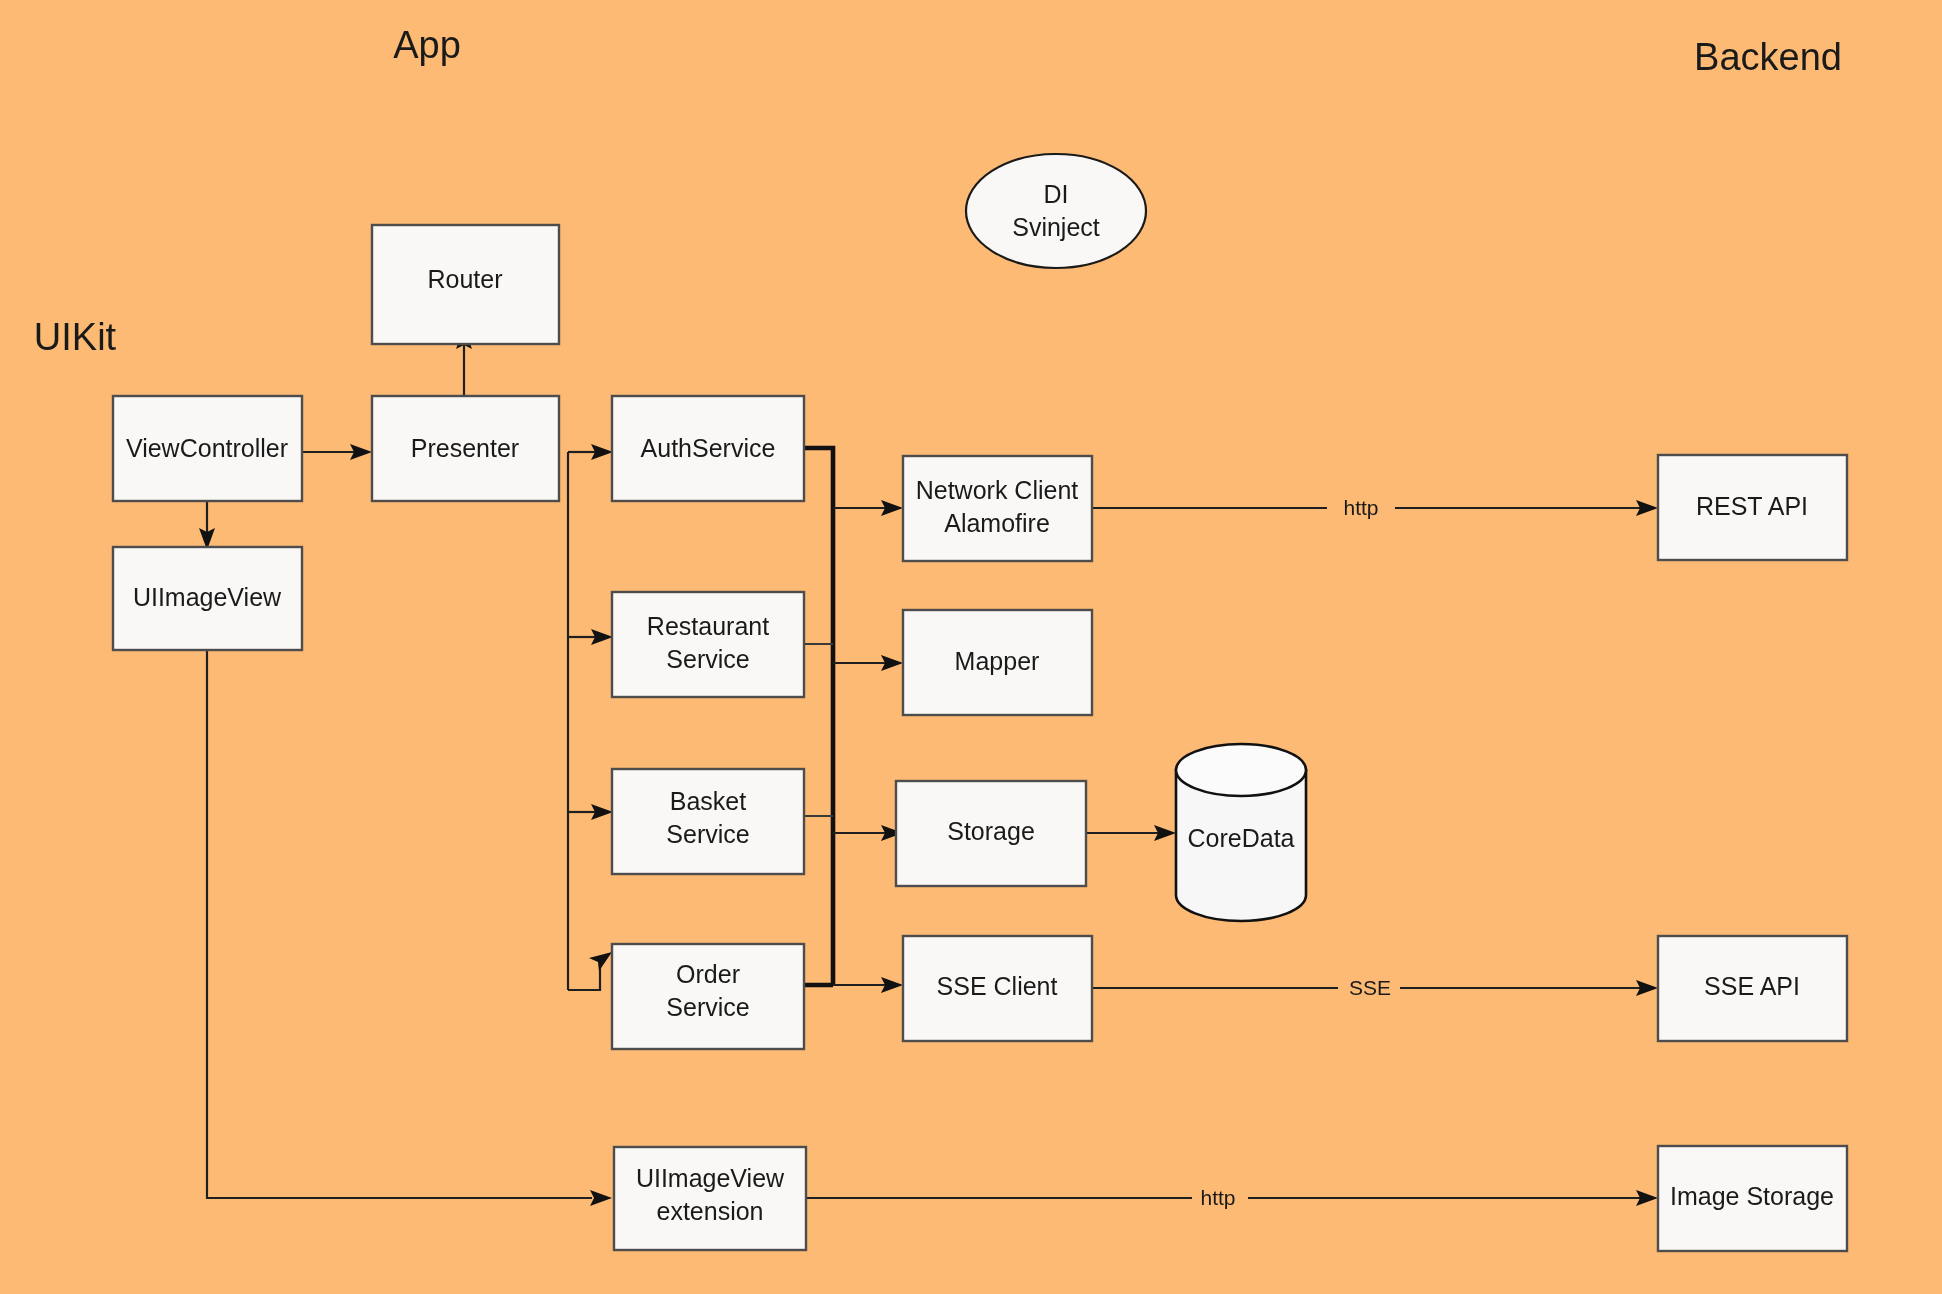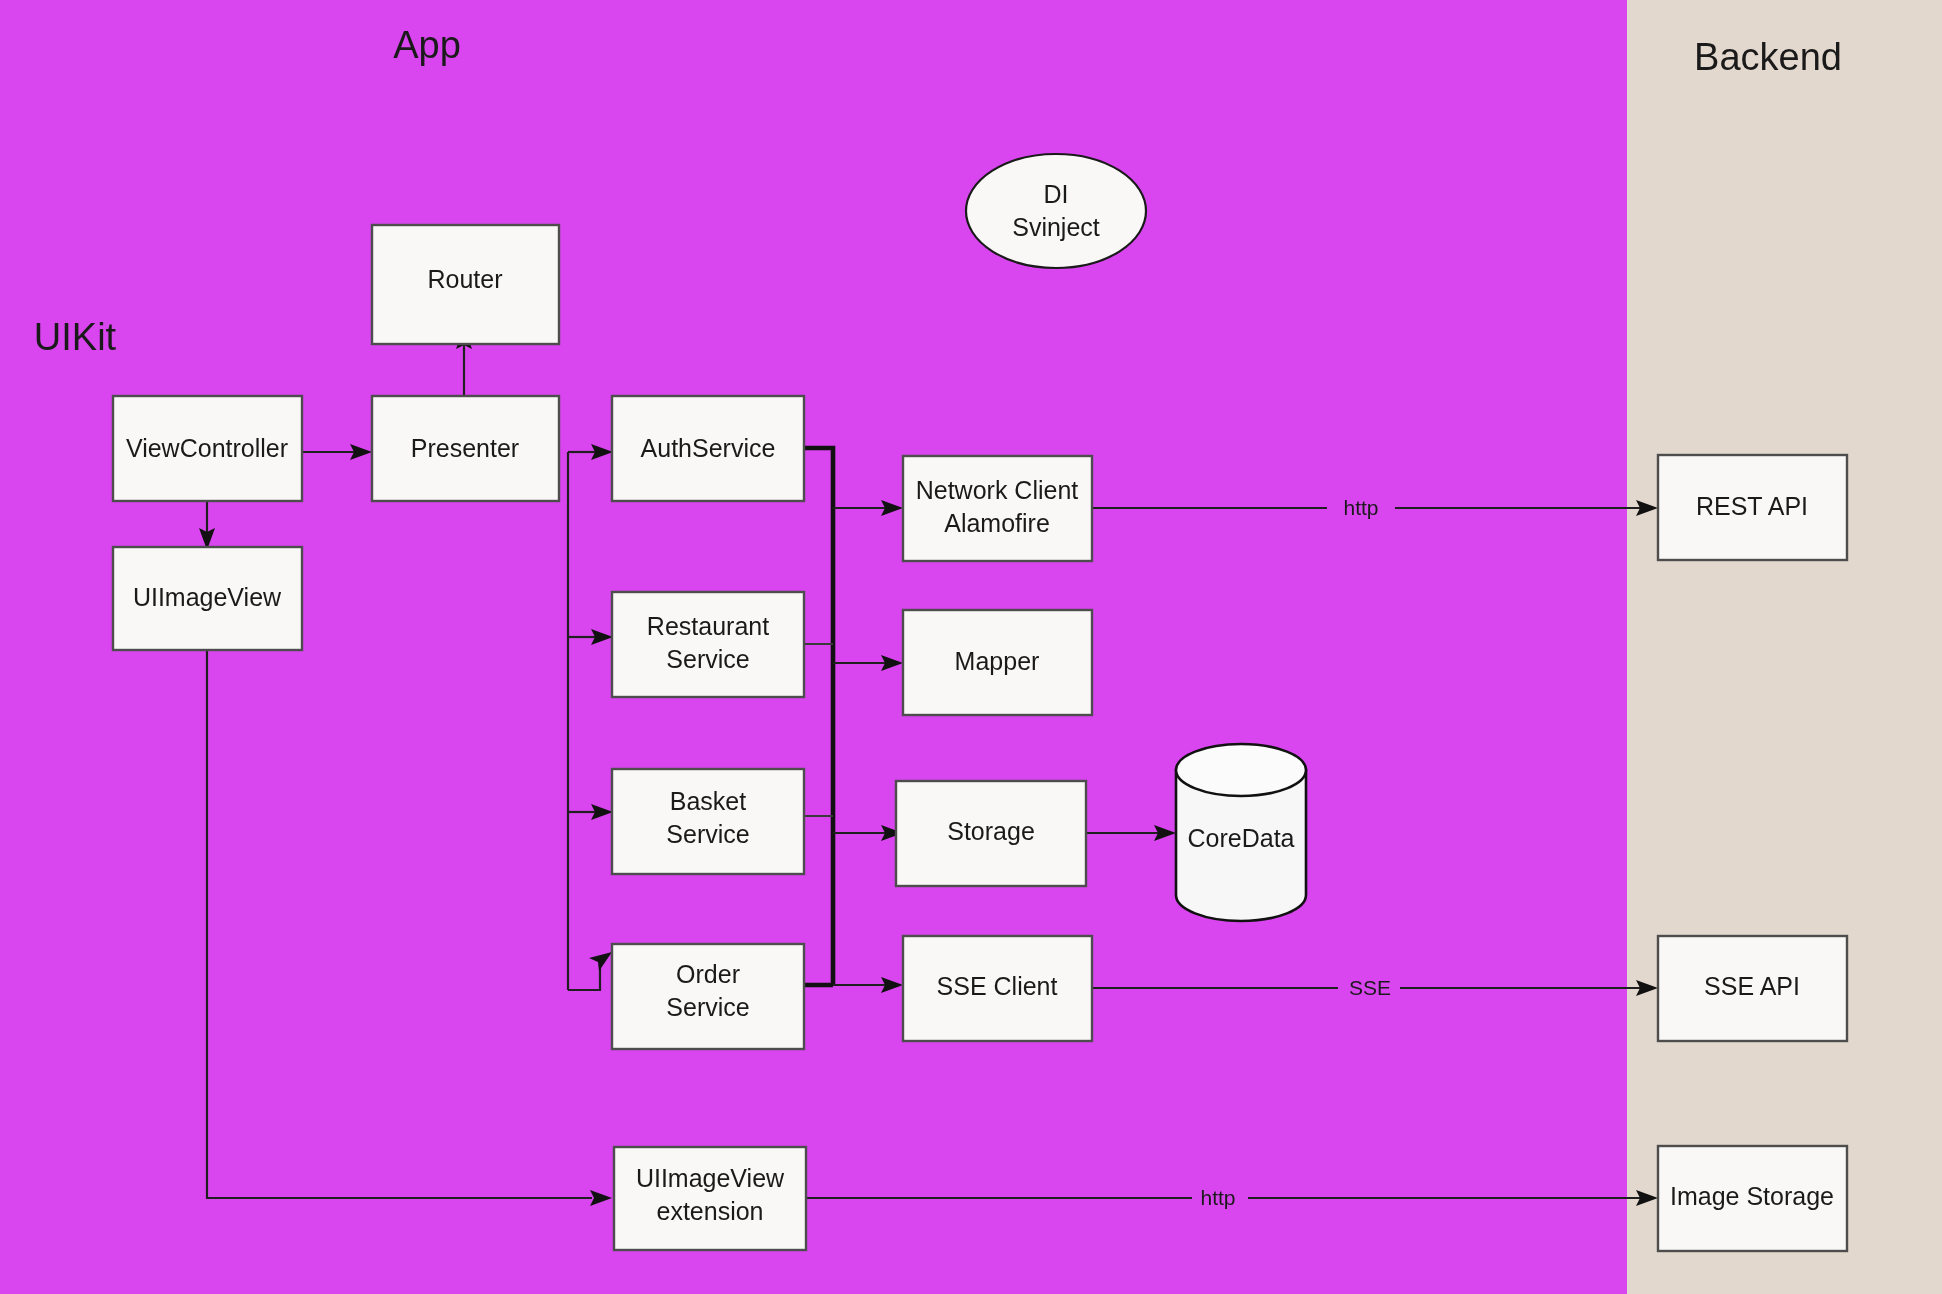--- a/index.html
+++ b/index.html
@@ -8,23 +8,23 @@
     background: #e3d8cd;
   }
   body {
     width: 1942px;
     height: 1294px;
     overflow: hidden;
     font-family: "Liberation Sans", sans-serif;
   }
   #canvas {
     position: relative;
-    width: 1627px;
+    width: 1942px;
     height: 1294px;
-    background: #d946ef;
+    background: #fdba74;
     text-decoration: underline;
   }
   svg#diagram {
     position: absolute;
     left: 0;
     top: 0;
     width: 1942px;
     height: 1294px;
   }
   .node-rect {

